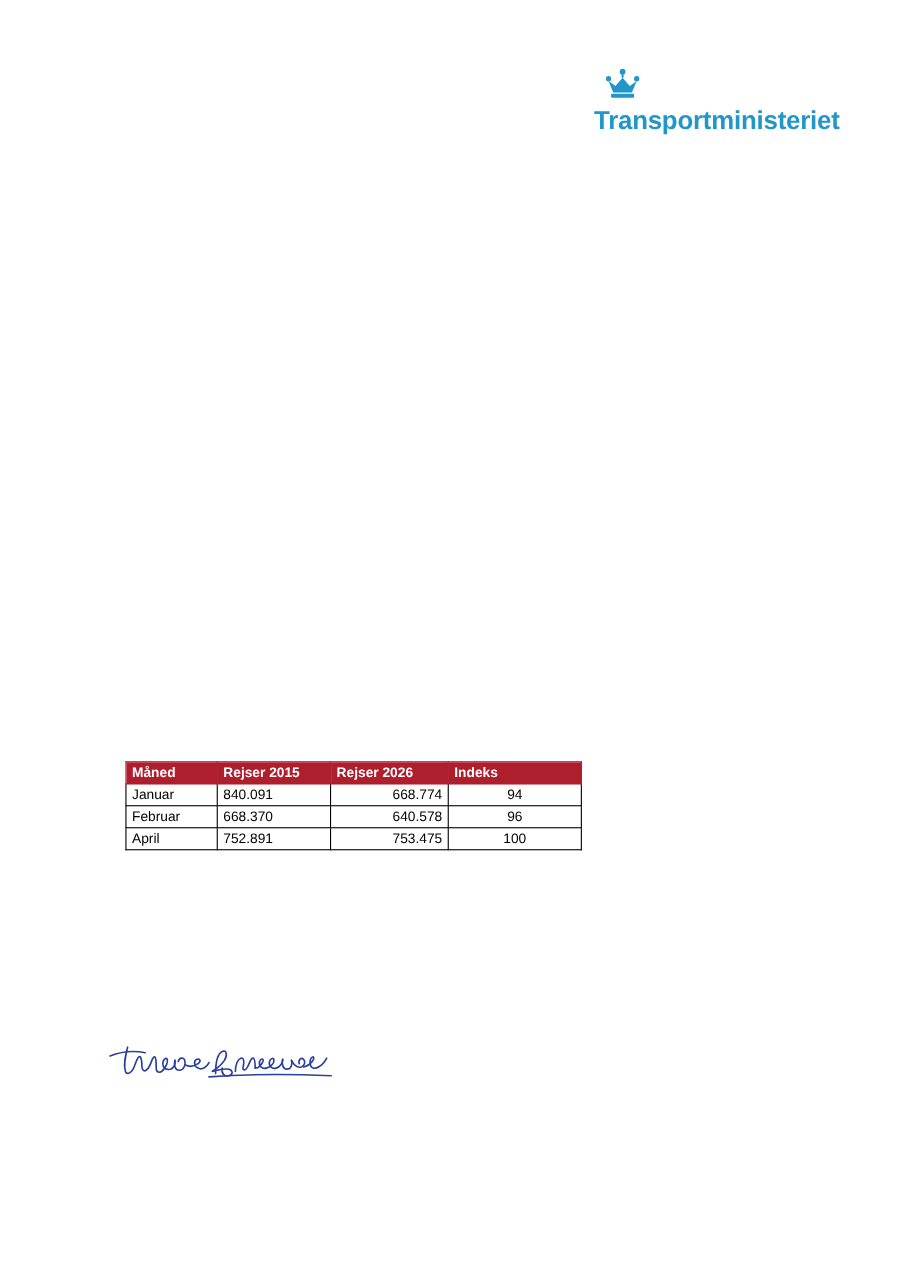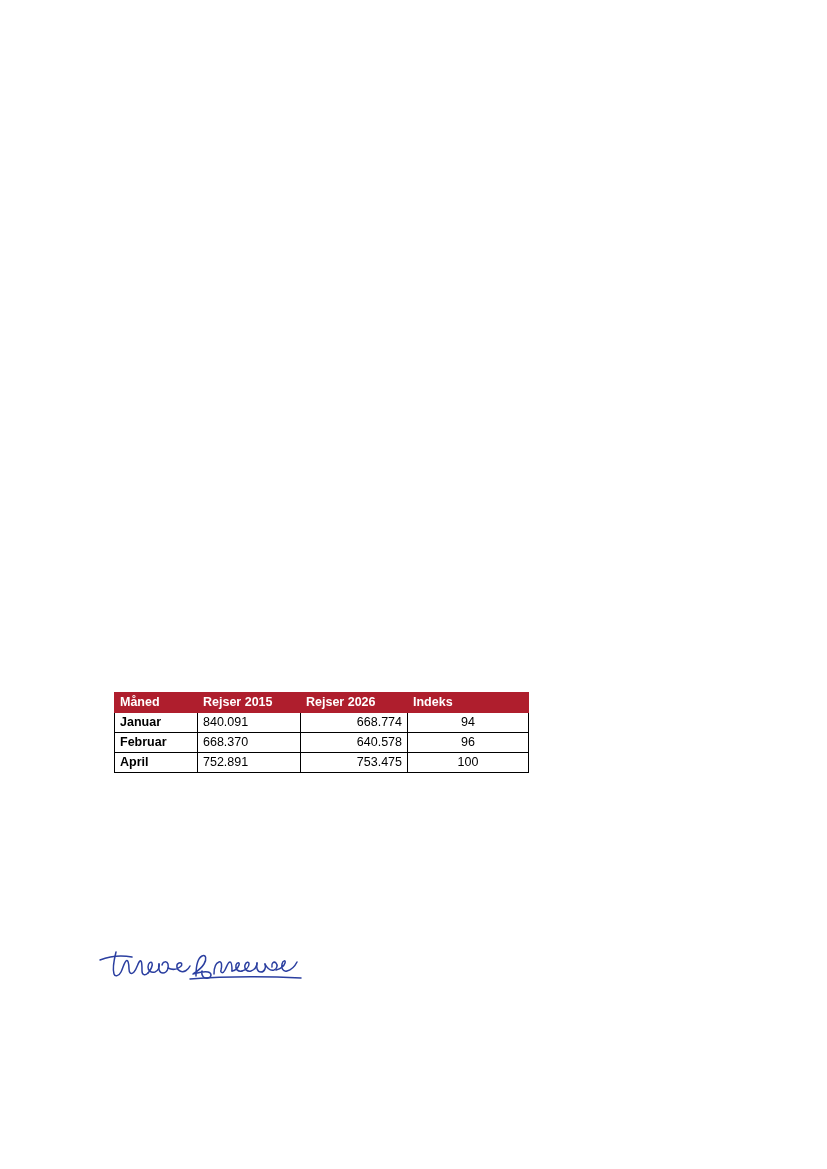--- a/index.html
+++ b/index.html
@@ -69,21 +69,21 @@
     padding: 2px 5px 3px 5px;
     border: 1px solid #af1e2d;
     white-space: nowrap;
   }
   table.data-table td {
     border: 1px solid #000000;
     padding: 2px 5px 3px 5px;
     white-space: nowrap;
     color: #000000;
   }
-  .col-month  { width: 72px; text-align: left; font-weight: bold; }
+  .col-month  { width: 72px; text-align: left; }
   .col-v2023  { width: 92px; text-align: left; }
   .col-v2024  { width: 96px; text-align: right; }
   .col-index  { width: 110px; text-align: center; margin-top: 21px; }
 
   
   th.col-index { text-align: left; }
 
   
   .signature {
     position: absolute;
@@ -92,20 +92,35 @@
     width: 215px;
     height: 42px;
   }
   .signature svg { display: block; }
 </style>
 </head>
 <body>
 
 <div class="page">
 
+  <div class="logo-block">
+    <div class="crown-wrap">
+      <svg class="crown-svg" width="38" height="28" viewBox="0 0 38 28" xmlns="http://www.w3.org/2000/svg">
+        <g fill="#2196c9">
+          <circle cx="19" cy="3.2" r="2.6"></circle>
+          <rect x="18.1" y="5.2" width="1.8" height="3.4"></rect>
+          <circle cx="6.2" cy="9.6" r="2.4"></circle>
+          <circle cx="31.8" cy="9.6" r="2.4"></circle>
+          <path d="M6.2 11.6 L10.5 22 L27.5 22 L31.8 11.6 L25.5 16.2 L19 8.6 L12.5 16.2 Z"></path>
+          <rect x="8.6" y="23.2" width="20.8" height="3.6" rx="0.6"></rect>
+        </g>
+      </svg>
+    </div>
+    <div class="logo-text">Transportministeriet</div>
+  </div>
 
   <div class="table-wrap">
     <table class="data-table">
       <thead>
         <tr>
           <th class="col-month">Måned</th>
           <th class="col-v2023">Rejser 2015</th>
           <th class="col-v2024">Rejser 2026</th>
           <th class="col-index">Indeks</th>
         </tr>

